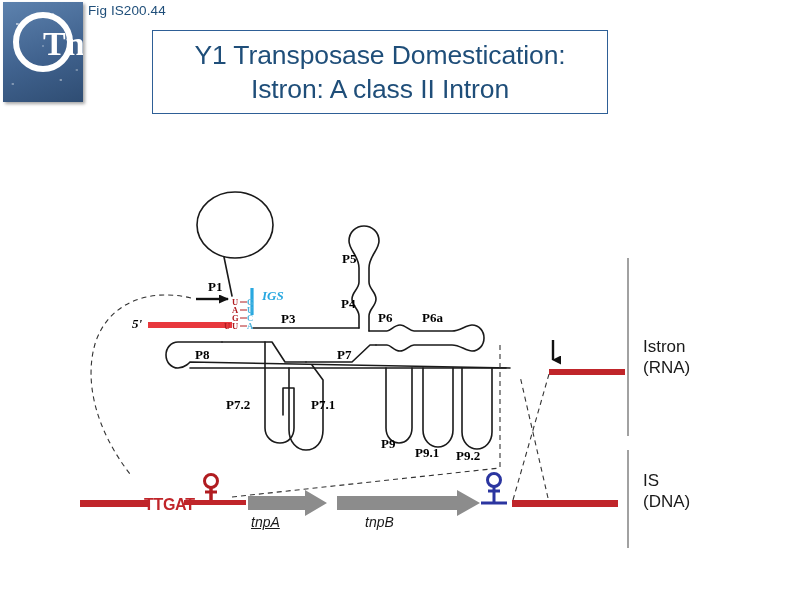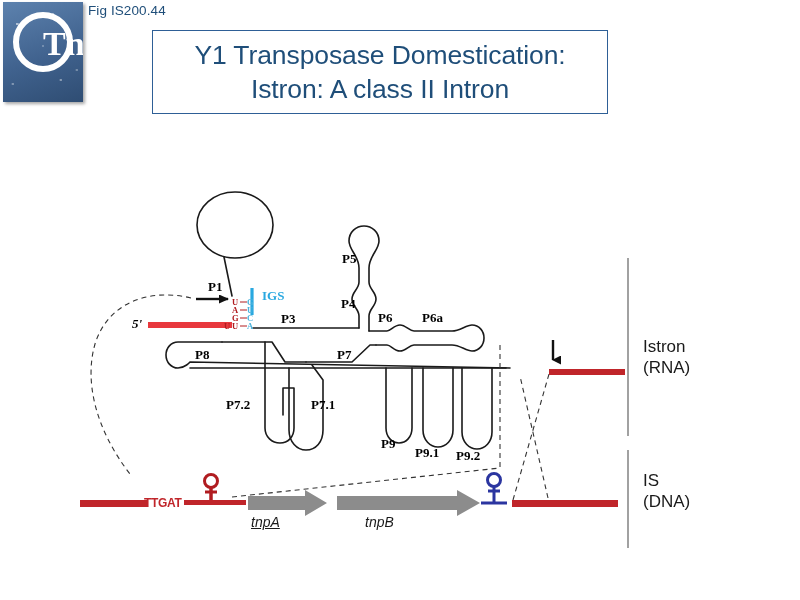--- a/index.html
+++ b/index.html
@@ -124,35 +124,36 @@
   }
   .bp-left  { color: #b01c20; }
   .bp-right { color: #4bb3dd; }
   #label-igs {
     position: absolute;
     font-family: "Liberation Serif", serif;
     font-weight: bold;
     font-size: 13px;
     color: #29a8e0;
     white-space: nowrap;
+    font-style: italic;
   }
   #label-5prime {
     position: absolute;
     font-family: "Liberation Serif", serif;
     font-weight: bold;
     font-style: italic;
     font-size: 13px;
     color: #000;
     white-space: nowrap;
   }
   #label-ttgat {
     position: absolute;
     font-family: "Liberation Sans", sans-serif;
     font-weight: bold;
-    font-size: 12px;
+    font-size: 16px;
     color: #c0252a;
     letter-spacing: -0.3px;
     white-space: nowrap;
   }
 </style>
 </head>
 <body>
 
 <div id="slide">
 

